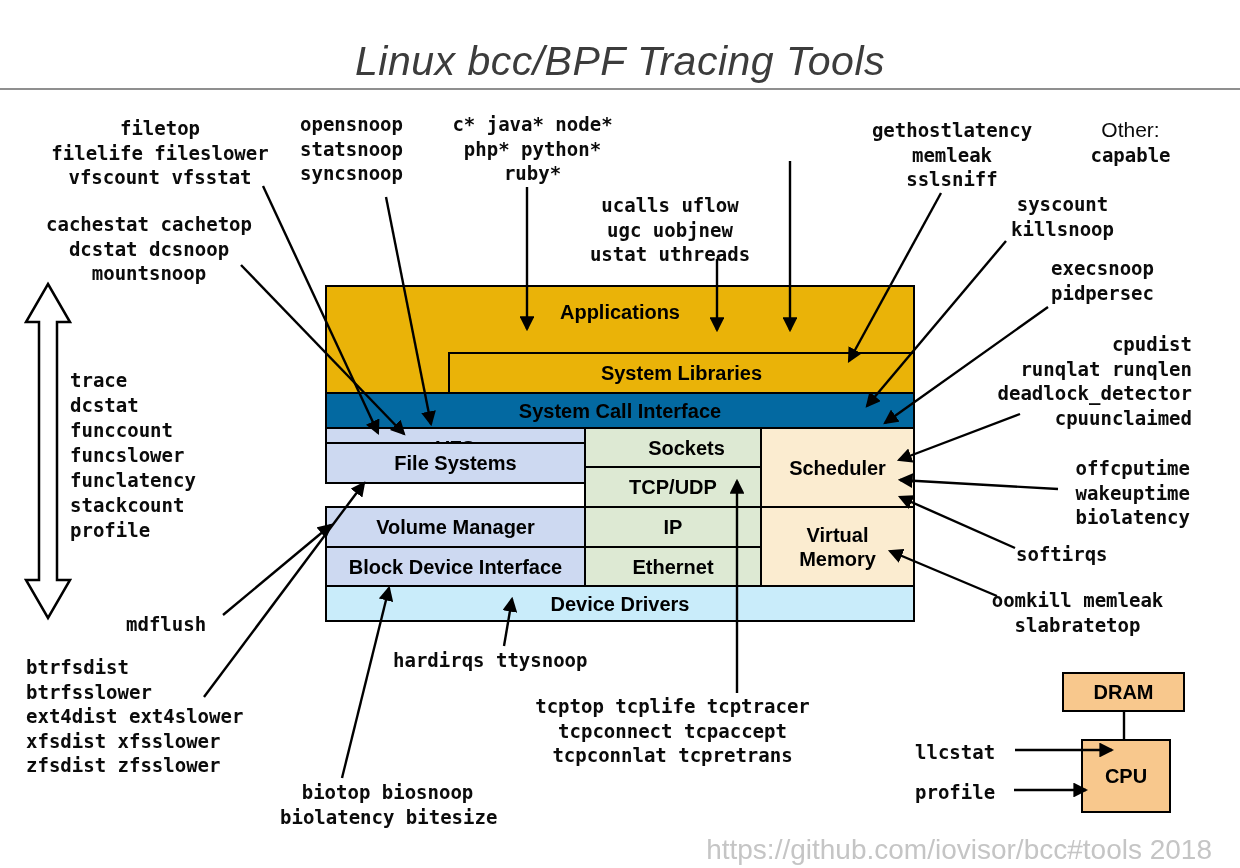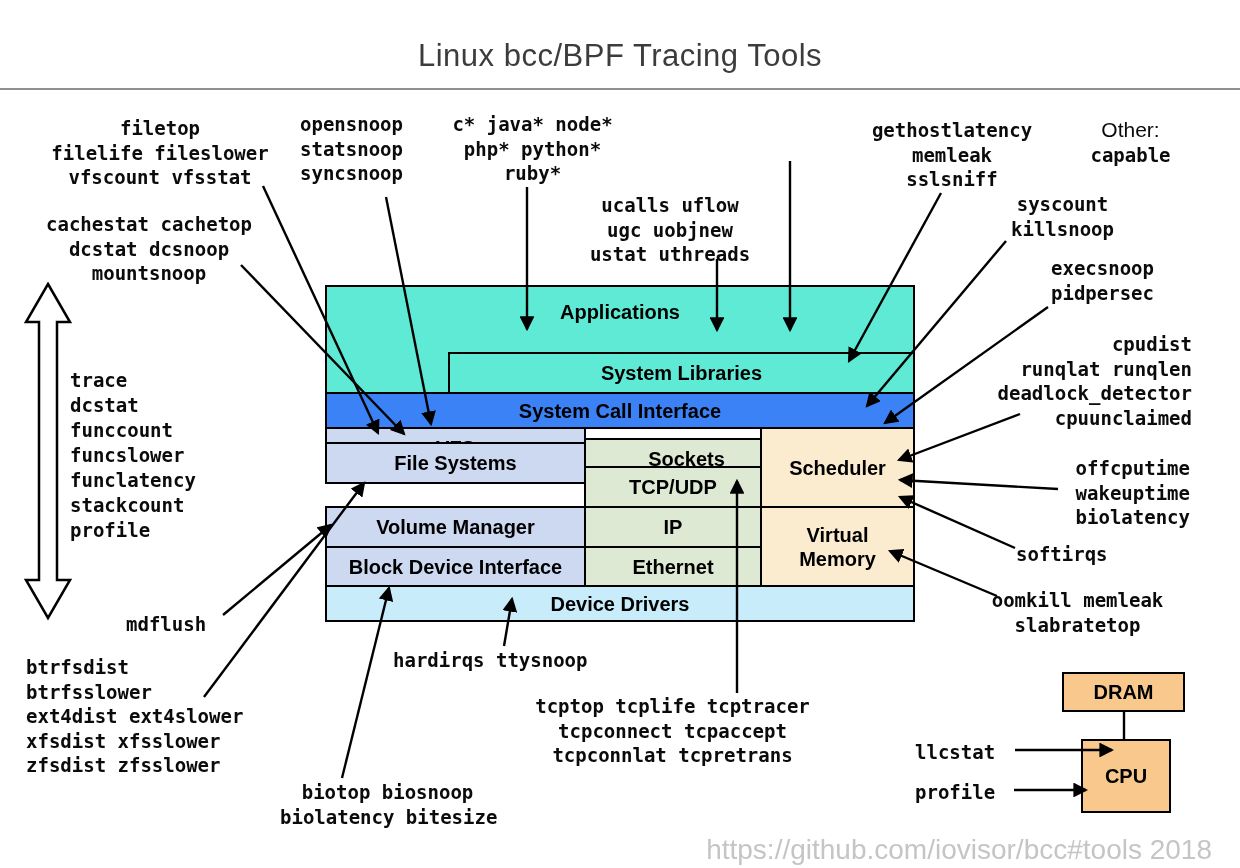--- a/index.html
+++ b/index.html
@@ -1,27 +1,27 @@
 <!DOCTYPE html>
 <html><head>
 <meta charset="utf-8">
 <style>
   html,body{margin:0;padding:0;background:#fff;}
   .page{position:relative;width:1240px;height:868px;background:#ffffff;overflow:hidden;
         font-family:"Liberation Sans",sans-serif;}
   .title{position:absolute;left:0;top:38px;width:1240px;text-align:center;
-         font-size:31px;font-weight:400;color:#3c3c3c;letter-spacing:.5px;}
+         font-size:41px;font-weight:400;color:#3c3c3c;letter-spacing:.5px;font-style:italic;}
   .title-rule{position:absolute;left:0;top:88px;width:1240px;height:2px;background:#8f8f8f;}
   .footer{position:absolute;right:28px;top:834px;font-size:28px;color:#c5c5c5;}
 
   
   .cell{position:absolute;box-sizing:border-box;border:2px solid #000;
         display:flex;align-items:center;justify-content:center;
         font-size:20px;font-weight:600;color:#000;text-align:center;line-height:1.2;}
-  .pink{background:#5eead4;} .yellow{background:#3b82f6;} .blue{background:#cdd9f1;}
+  .pink{background:#eab308;} .yellow{background:#0369a1;} .blue{background:#cdd9f1;}
   .green{background:#dde9d3;} .orange{background:#fbecd0;} .cyan{background:#c9ecfa;}
   .hw{background:#f8c88d;}
   .apps{align-items:flex-start;padding-top:13px;}
 
   
   .tl{position:absolute;font-family:"DejaVu Sans Mono",monospace;font-weight:700;
       font-size:19px;line-height:24.5px;color:#0b0b0b;white-space:nowrap;}
   .tl.center{text-align:center;} .tl.right{text-align:right;} .tl.wide{line-height:25px;}
   .other-title{font-family:"Liberation Sans",sans-serif;font-weight:400;font-size:21px;}
 
@@ -51,21 +51,21 @@
   <div class="cell blue" style="left:325px;top:442px;width:261px;height:42px">
     <span>File Systems</span>
   </div>
   <div class="cell blue" style="left:325px;top:506px;width:261px;height:42px">
     <span>Volume Manager</span>
   </div>
   <div class="cell blue" style="left:325px;top:546px;width:261px;height:41px">
     <span>Block Device Interface</span>
   </div>
 
-  <div class="cell green" style="left:584px;top:438px;width:205px;height:41px">
+  <div class="cell green" style="left:584px;top:427px;width:205px;height:41px">
     <span>Sockets</span>
   </div>
   <div class="cell green" style="left:584px;top:466px;width:178px;height:42px">
     <span>TCP/UDP</span>
   </div>
   <div class="cell green" style="left:584px;top:506px;width:178px;height:42px">
     <span>IP</span>
   </div>
   <div class="cell green" style="left:584px;top:546px;width:178px;height:41px">
     <span>Ethernet</span>

